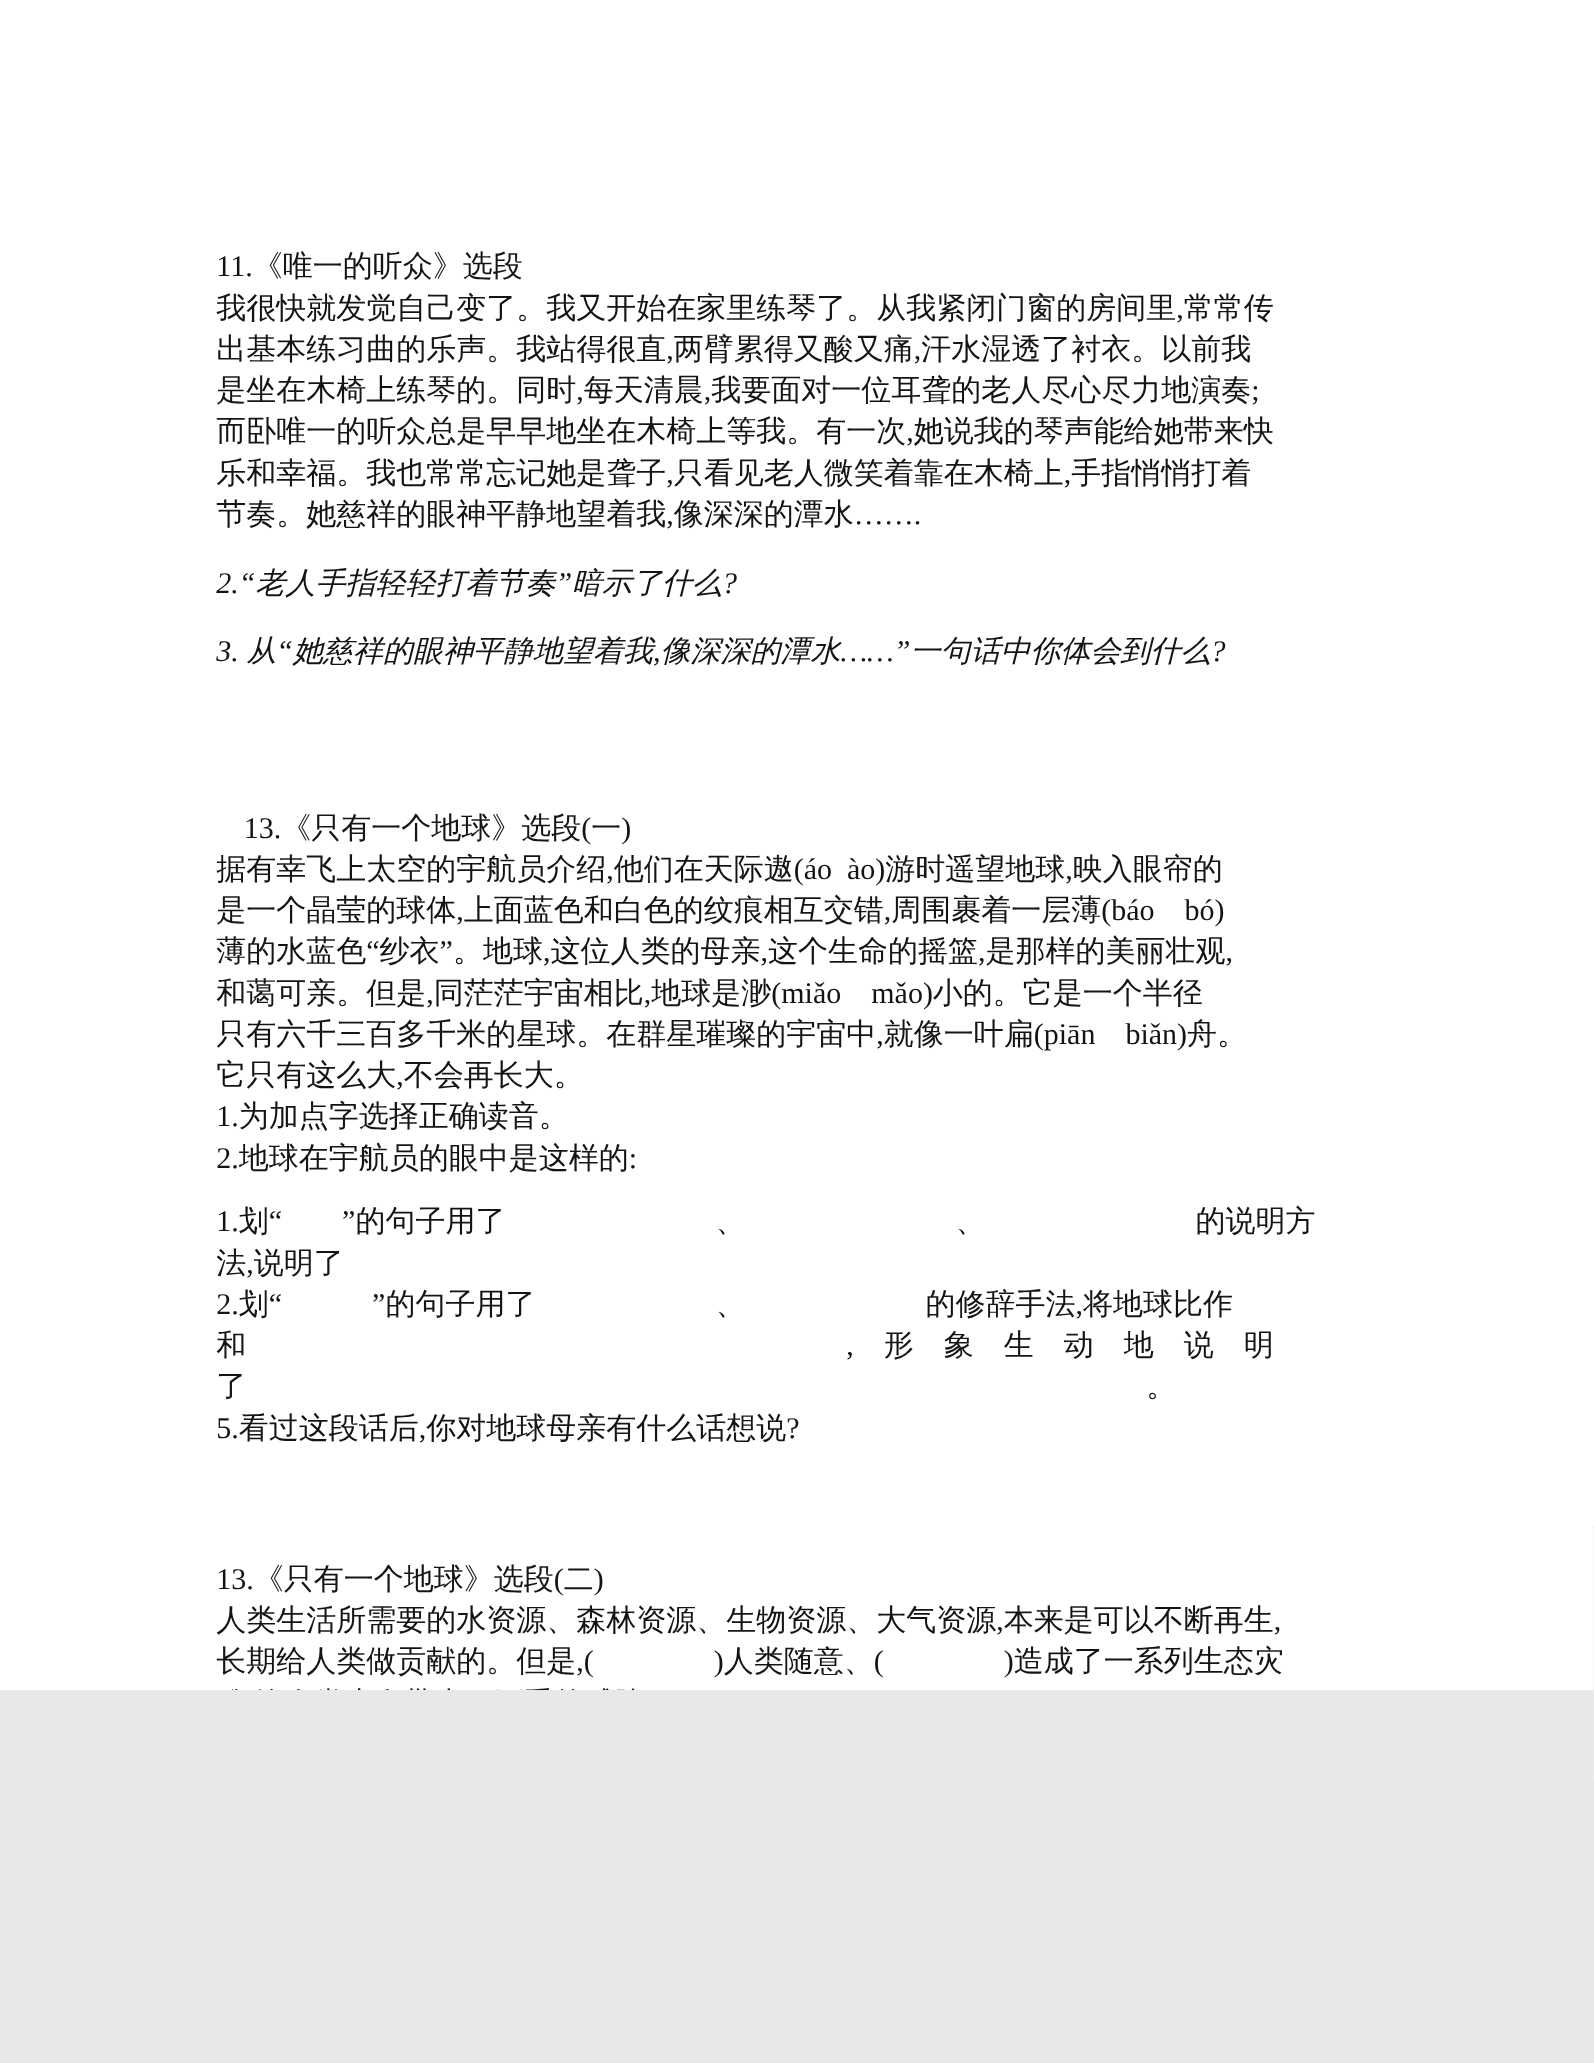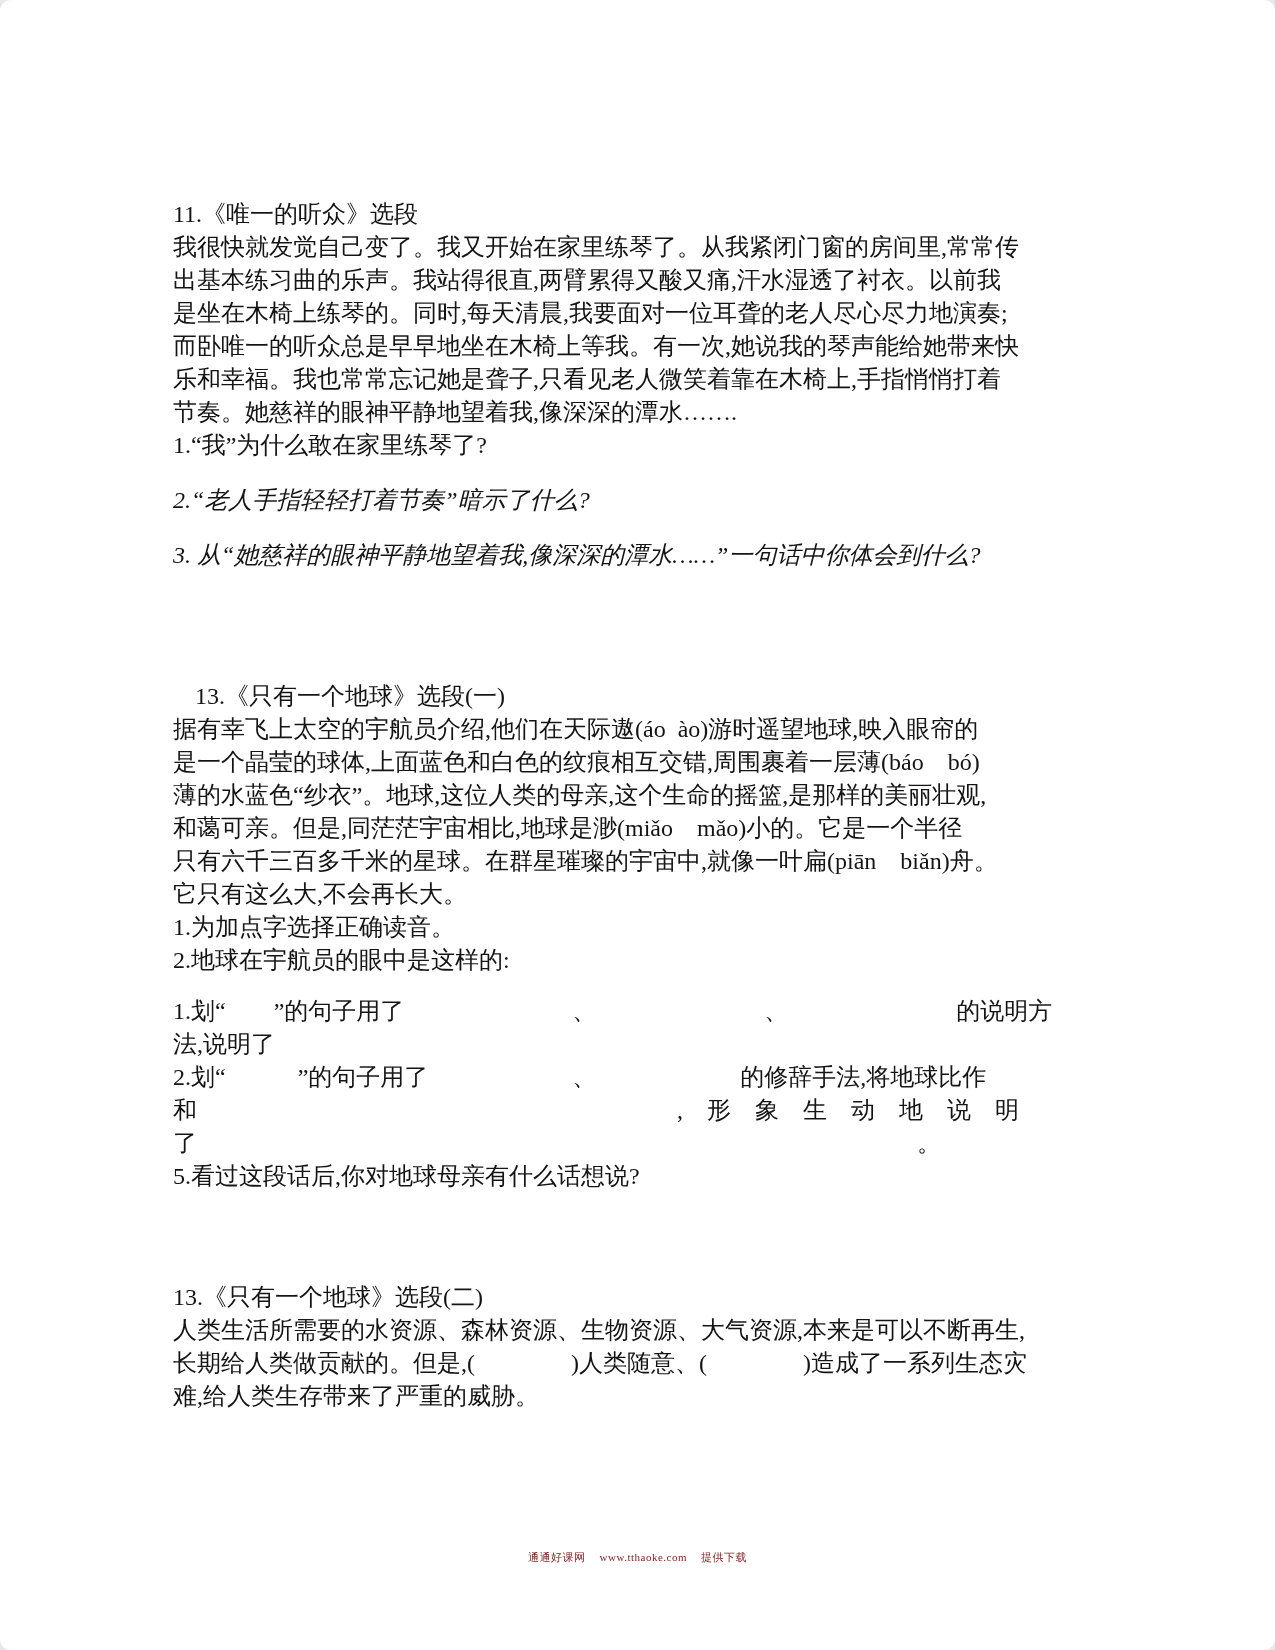--- a/index.html
+++ b/index.html
@@ -1,25 +1,24 @@
 <!DOCTYPE html>
 <html><head>
 <meta charset="utf-8">
 <style>
   html, body { margin: 0; padding: 0; background: #e8e8e8; }
   .page {
     position: relative;
     width: 1275px;
-    height: 1650px;
+    height: 1352px;
     margin: 0 auto;
     background: #ffffff;
     overflow: hidden;
     font-family: "Liberation Serif", "DejaVu Serif", serif;
     color: #141414;
-    border-radius: 11px;
   }
   .content {
     position: absolute;
     left: 173px;
     top: 198px;
     width: 945px;
     font-size: 24px;
     line-height: 33px;
   }
   .line { white-space: pre-wrap; }
@@ -48,21 +47,20 @@
   <div class="content">
 
     <section class="sec sec1">
       <div class="line title">11.《唯一的听众》选段</div>
       <div class="line para">我很快就发觉自己变了。我又开始在家里练琴了。从我紧闭门窗的房间里,常常传
 出基本练习曲的乐声。我站得很直,两臂累得又酸又痛,汗水湿透了衬衣。以前我
 是坐在木椅上练琴的。同时,每天清晨,我要面对一位耳聋的老人尽心尽力地演奏;
 而卧唯一的听众总是早早地坐在木椅上等我。有一次,她说我的琴声能给她带来快
 乐和幸福。我也常常忘记她是聋子,只看见老人微笑着靠在木椅上,手指悄悄打着
 节奏。她慈祥的眼神平静地望着我,像深深的潭水…….</div>
-      <div class="line q">1.“我”为什么敢在家里练琴了?</div>
       <div class="line q gap">2.“老人手指轻轻打着节奏”暗示了什么?</div>
       <div class="line q gap">3. 从“她慈祥的眼神平静地望着我,像深深的潭水……”一句话中你体会到什么?</div>
     </section>
 
     <section class="sec sec2">
       <div class="line title">13.《只有一个地球》选段(一)</div>
       <div class="line para">据有幸飞上太空的宇航员介绍,他们在天际遨(áo  ào)游时遥望地球,映入眼帘的
 是一个晶莹的球体,上面蓝色和白色的纹痕相互交错,周围裹着一层薄(báo　bó)
 薄的水蓝色“纱衣”。地球,这位人类的母亲,这个生命的摇篮,是那样的美丽壮观,
 和蔼可亲。但是,同茫茫宇宙相比,地球是渺(miǎo　mǎo)小的。它是一个半径

